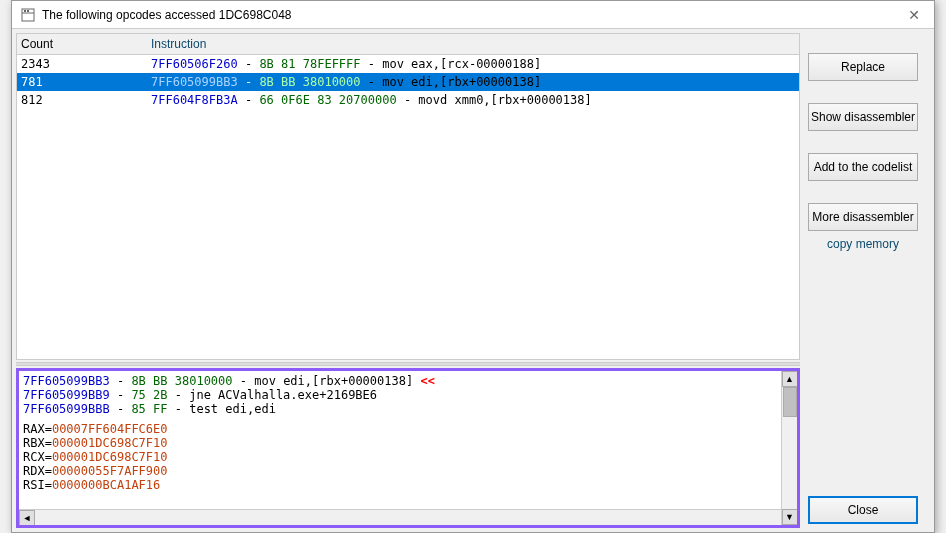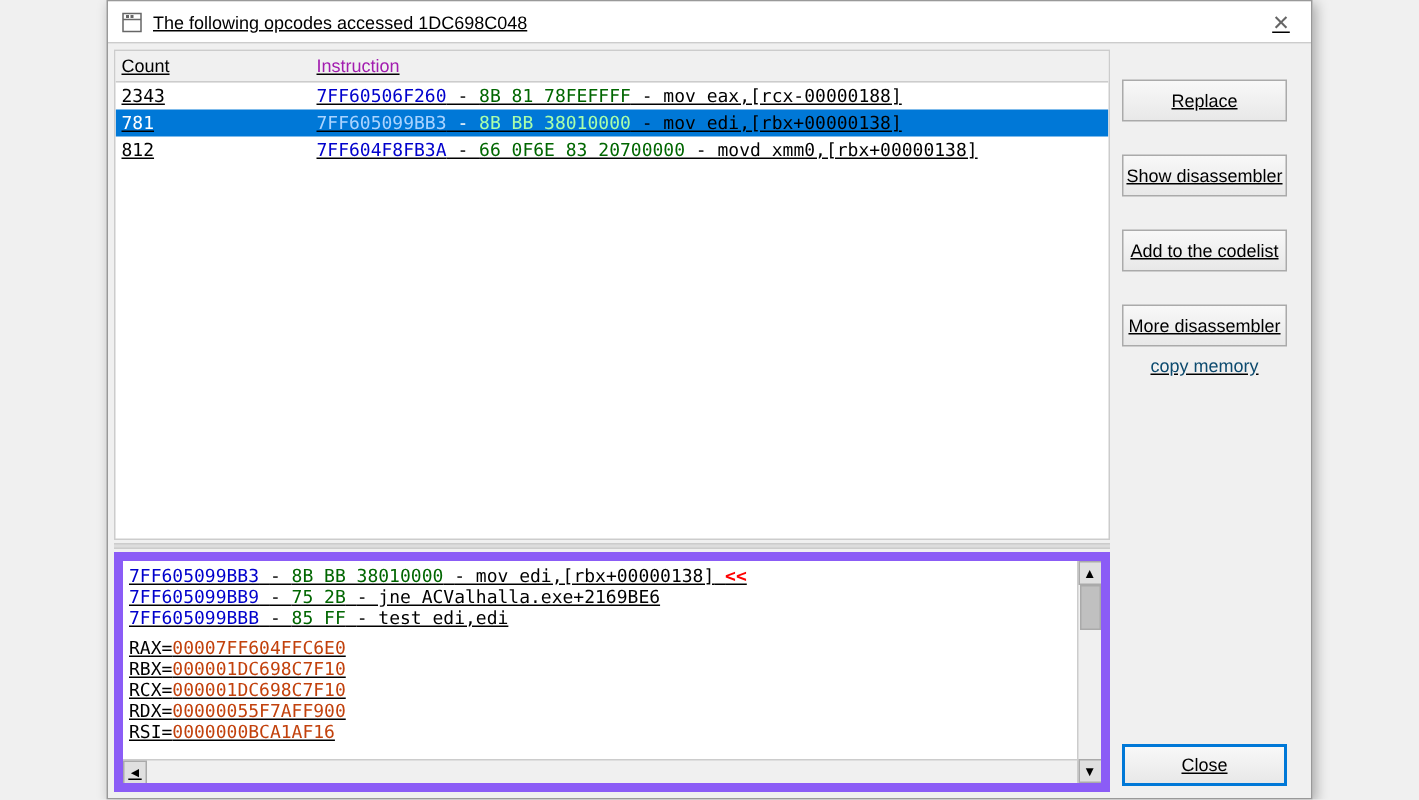--- a/index.html
+++ b/index.html
@@ -8,28 +8,27 @@
       font-size: 12px;
       background: #f0f0f0;
       display: flex;
       justify-content: center;
       align-items: center;
       width: 946px;
       height: 533px;
       overflow: hidden;
     }
     .window {
-      width: 804px;
+      width: 924px;
       height: 533px;
       background: #f0f0f0;
       border: 1px solid #999;
       display: flex;
       flex-direction: column;
       box-shadow: 2px 2px 8px rgba(0,0,0,0.3);
-      text-decoration: underline;
     }
     .title-bar {
       background: #fff;
       border-bottom: 1px solid #ccc;
       display: flex;
       align-items: center;
       justify-content: space-between;
       padding: 4px 8px;
       height: 28px;
       flex-shrink: 0;
@@ -91,21 +90,21 @@
     }
     .table-header-count {
       width: 130px;
       font-weight: normal;
       color: #000;
       font-size: 12px;
     }
     .table-header-instruction {
       flex: 1;
       font-weight: normal;
-      color: #a21caf;
+      color: #0c4a6e;
       font-size: 12px;
     }
     .table-body {
       flex: 1;
       overflow-y: auto;
     }
     .table-row {
       display: flex;
       padding: 2px 4px;
       cursor: pointer;
@@ -150,21 +149,21 @@
       height: 4px;
       background: #ddd;
       cursor: ns-resize;
       margin: 0 4px;
       border-top: 1px solid #ccc;
       border-bottom: 1px solid #ccc;
     }
     .bottom-panel {
       height: 160px;
       background: #fff;
-      border: 6px solid #8b5cf6;
+      border: 3px solid #8b5cf6;
       margin: 2px 4px 4px 4px;
       overflow: hidden;
       display: flex;
       flex-direction: column;
       position: relative;
     }
     .bottom-content {
       flex: 1;
       overflow-y: auto;
       padding: 3px 4px;

